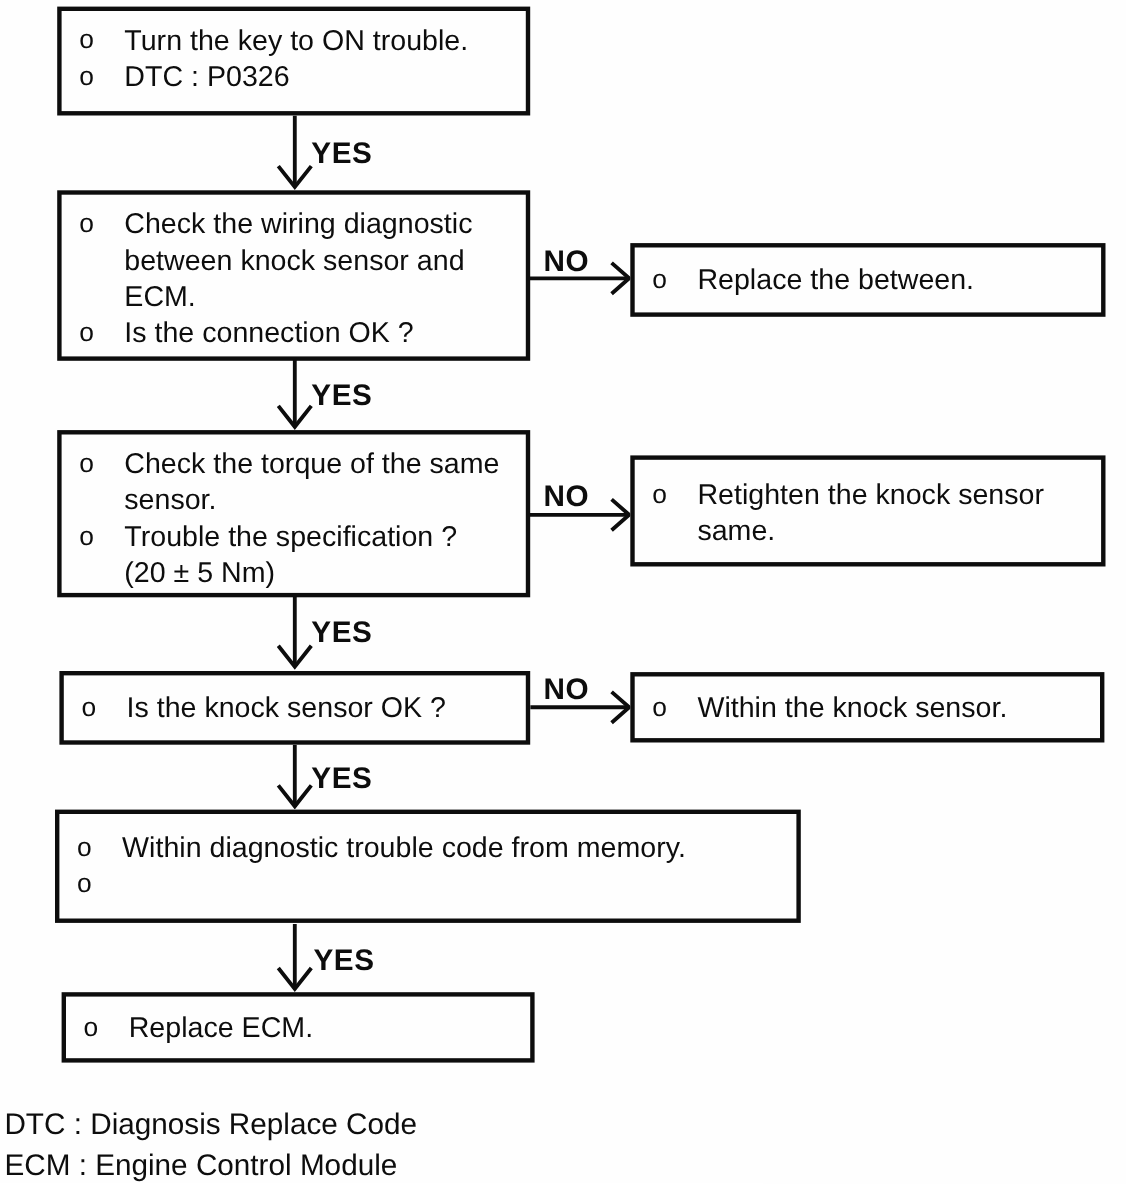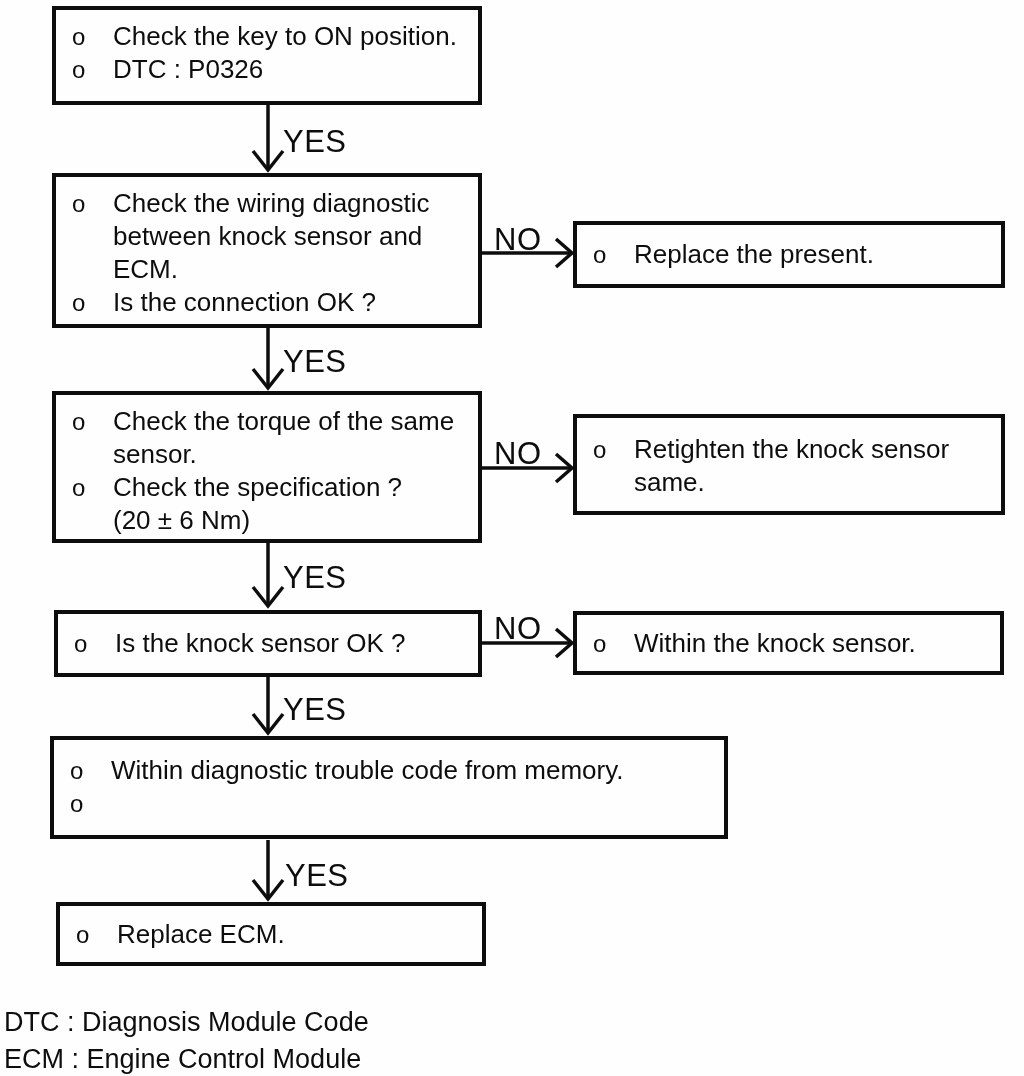--- a/index.html
+++ b/index.html
@@ -36,22 +36,22 @@
     line-height: 33px;
     font-size: 26px;
     white-space: nowrap;
   }
   .bullet {
     flex: 0 0 41px;
     font-size: 24px;
   }
   .edge-label {
     position: absolute;
-    font-size: 31px;
-    font-weight: 400;
+    font-size: 27px;
+    font-weight: 700;
     letter-spacing: 0.5px;
   }
   .arrow {
     position: absolute;
   }
   .arrow svg {
     display: block;
   }
   .footer {
     position: absolute;
@@ -64,21 +64,21 @@
 </style>
 </head>
 <body>
 
 <div id="canvas">
 
   <div class="fbox" style="left:52px; top:6px; width:430px; height:99px;">
     <div class="content">
       <div class="line">
         <span class="bullet">o</span>
-        <span class="txt">Check the key to ON position.</span>
+        <span class="txt">Turn the key to ON trouble.</span>
       </div>
       <div class="line">
         <span class="bullet">o</span>
         <span class="txt">DTC : P0326</span>
       </div>
     </div>
   </div>
 
   <div class="arrow" style="left:246px; top:105px;">
     <svg width="44" height="68" viewBox="0 0 44 68">
@@ -114,21 +114,21 @@
     <svg width="94" height="40" viewBox="0 0 94 40">
       <line x1="0" y1="20" x2="90" y2="20" stroke="#0d0d0d" stroke-width="3.5"></line>
       <polyline points="75,6 91,20 75,34" fill="none" stroke="#0d0d0d" stroke-width="3.5"></polyline>
     </svg>
   </div>
 
   <div class="fbox vcenter" style="left:573px; top:221px; width:432px; height:67px;">
     <div class="content">
       <div class="line">
         <span class="bullet">o</span>
-        <span class="txt">Replace the present.</span>
+        <span class="txt">Replace the between.</span>
       </div>
     </div>
   </div>
 
   <div class="arrow" style="left:246px; top:327px;">
     <svg width="44" height="64" viewBox="0 0 44 64">
       <line x1="22" y1="0" x2="22" y2="61" stroke="#0d0d0d" stroke-width="3.5"></line>
       <polyline points="7,42 22,61 37,42" fill="none" stroke="#0d0d0d" stroke-width="3.5"></polyline>
     </svg>
   </div>
@@ -139,25 +139,25 @@
       <div class="line">
         <span class="bullet">o</span>
         <span class="txt">Check the torque of the same</span>
       </div>
       <div class="line">
         <span class="bullet"></span>
         <span class="txt">sensor.</span>
       </div>
       <div class="line">
         <span class="bullet">o</span>
-        <span class="txt">Check the specification ?</span>
-      </div>
-      <div class="line">
-        <span class="bullet"></span>
-        <span class="txt">(20 ± 6 Nm)</span>
+        <span class="txt">Trouble the specification ?</span>
+      </div>
+      <div class="line">
+        <span class="bullet"></span>
+        <span class="txt">(20 ± 5 Nm)</span>
       </div>
     </div>
   </div>
 
   <div class="edge-label" style="left:494px; top:436px;">NO</div>
   <div class="arrow" style="left:481px; top:448px;">
     <svg width="94" height="40" viewBox="0 0 94 40">
       <line x1="0" y1="20" x2="90" y2="20" stroke="#0d0d0d" stroke-width="3.5"></line>
       <polyline points="75,6 91,20 75,34" fill="none" stroke="#0d0d0d" stroke-width="3.5"></polyline>
     </svg>
@@ -241,17 +241,17 @@
   <div class="fbox vcenter" style="left:56px; top:902px; width:430px; height:64px;">
     <div class="content">
       <div class="line">
         <span class="bullet">o</span>
         <span class="txt">Replace ECM.</span>
       </div>
     </div>
   </div>
 
   <div class="footer">
-    <div>DTC : Diagnosis Module Code</div>
+    <div>DTC : Diagnosis Replace Code</div>
     <div>ECM : Engine Control Module</div>
   </div>
 
 </div>
 
 </body></html>

